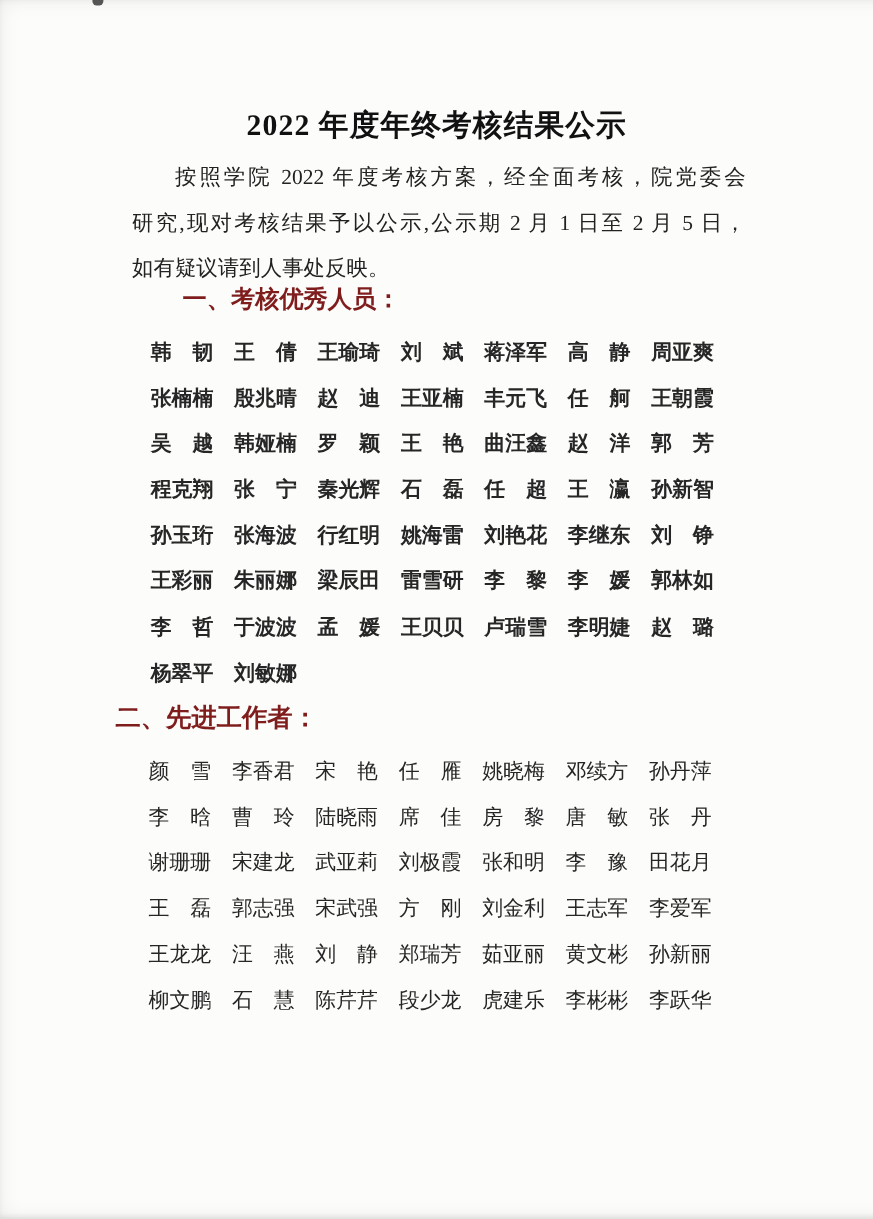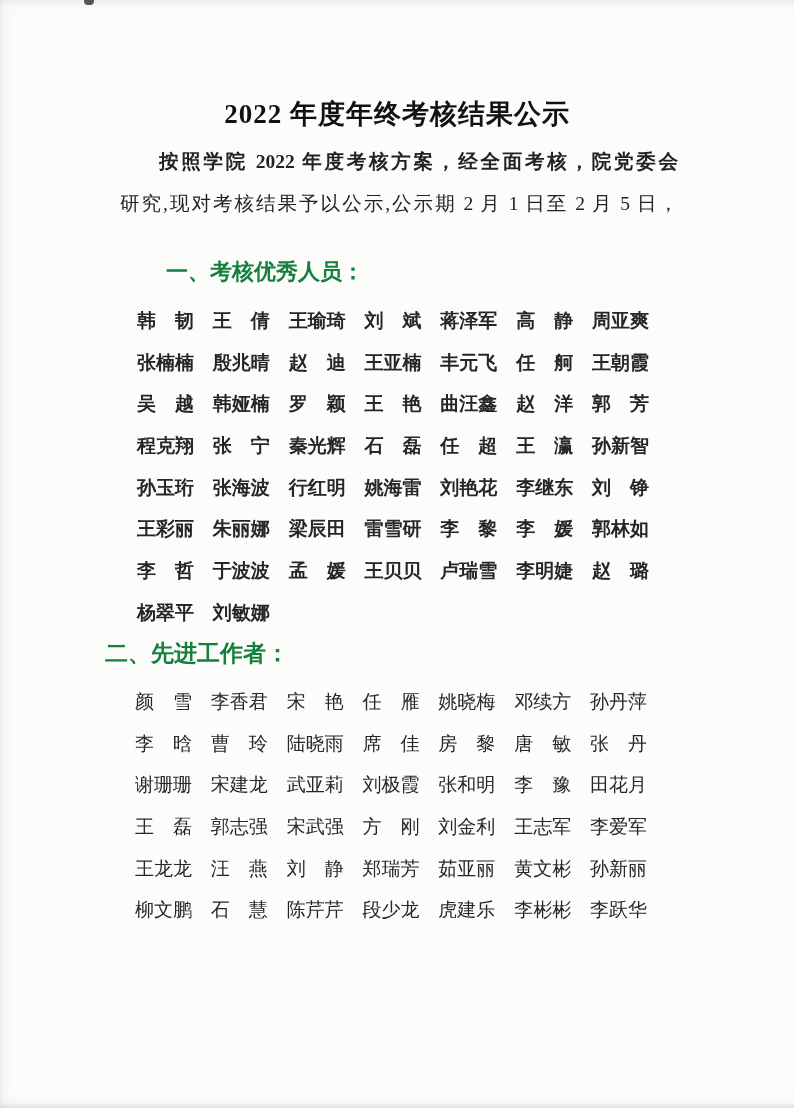--- a/index.html
+++ b/index.html
@@ -54,29 +54,29 @@
     line-height: 41.5px;
     height: 41.5px;
     white-space: nowrap;
   }
   .pline.fill {
     text-align: justify;
     text-align-last: justify;
     white-space: normal;
     overflow: hidden;
   }
-  .pline.indent { text-indent: 2em; font-weight: bold; }
+  .pline.indent { text-indent: 2em; }
   .sec-heading {
     position: absolute;
     margin: 0;
-    font-family: Liberation Sans, sans-serif;
+    font-family: Liberation Serif, serif;
     font-weight: 700;
     font-size: 22px;
     line-height: 40px;
-    color: #15803d;
+    color: #7f1d1d;
     white-space: nowrap;
   }
   .sec-heading.s0 { top: 252px; left: 166px; }
   .sec-heading.s1 { top: 633px; left: 105px; font-size: 23px; }
   .rows {
     position: absolute;
     width: 514px;
   }
   .rows.s0 { top: 300px; left: 137px; font-weight: bold; }
   .rows.s1 { top: 681px; left: 135px; }
@@ -98,20 +98,21 @@
 <body>
 
 <div class="page">
   <div class="speck"></div>
 
   <h1 class="title">2022 年度年终考核结果公示</h1>
 
   <div class="paragraph">
     <div class="pline indent fill">按照学院 2022 年度考核方案，经全面考核，院党委会</div>
     <div class="pline fill">研究,现对考核结果予以公示,公示期 2 月 1 日至 2 月 5 日，</div>
+    <div class="pline">如有疑议请到人事处反映。</div>
   </div>
 
   <div id="sections">
       <div class="sec-heading s0">一、考核优秀人员：</div>
       <div class="rows s0">
         <div class="name-row">
           <span class="name-cell">韩　韧</span>
           <span class="name-cell">王　倩</span>
           <span class="name-cell">王瑜琦</span>
           <span class="name-cell">刘　斌</span>

